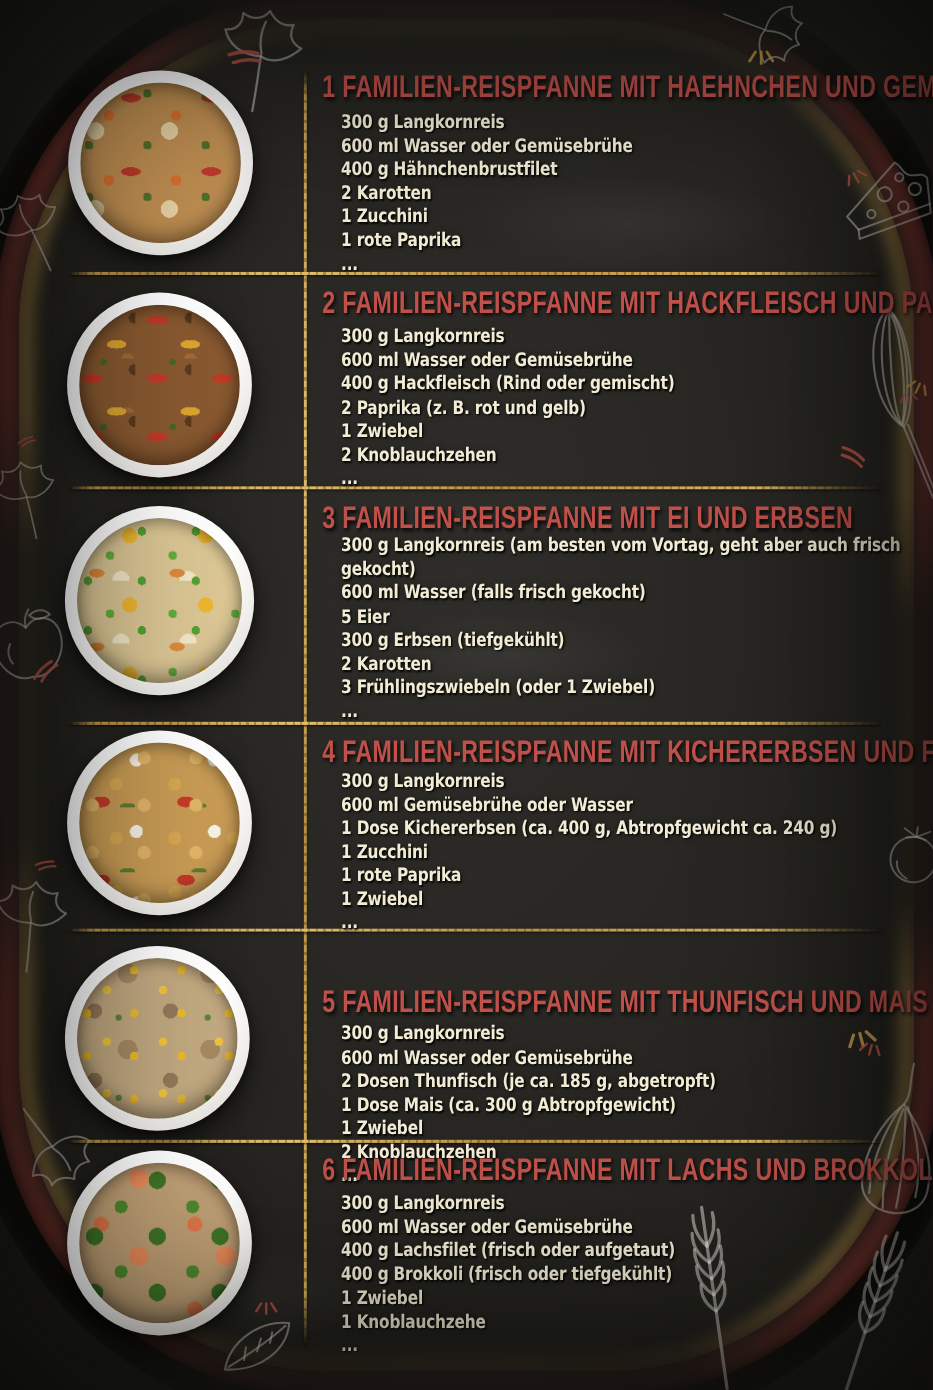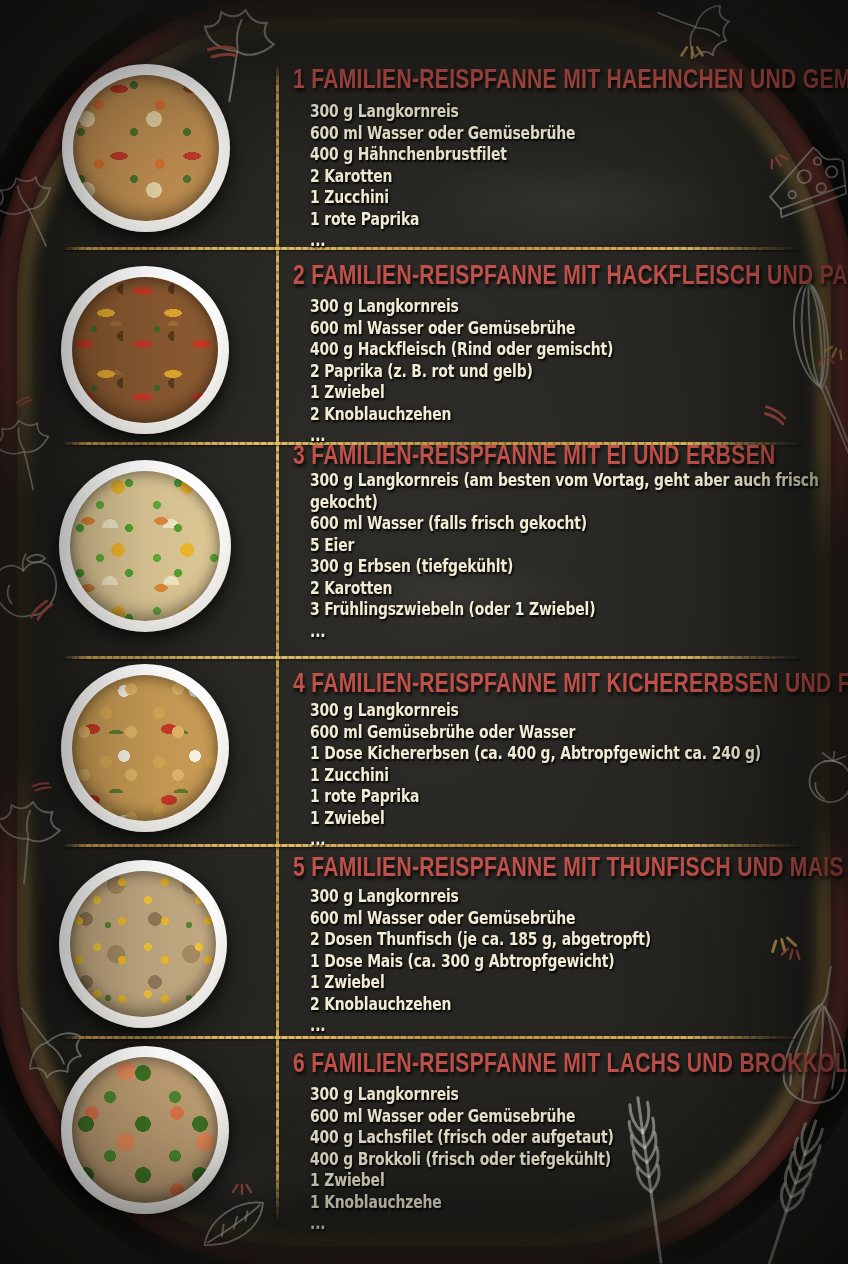--- a/index.html
+++ b/index.html
@@ -309,21 +309,21 @@
       <li>300 g Langkornreis</li>
       <li>600 ml Wasser oder Gemüsebrühe</li>
       <li>400 g Hackfleisch (Rind oder gemischt)</li>
       <li>2 Paprika (z. B. rot und gelb)</li>
       <li>1 Zwiebel</li>
       <li>2 Knoblauchzehen</li>
       <li>...</li>
     </ul>
   </section>
 
-  <section class="section" style="top:432px;height:208px">
+  <section class="section" style="top:448px;height:208px">
     <h2><span class="t">3 FAMILIEN-REISPFANNE MIT EI UND ERBSEN</span></h2>
     <ul class="ingredients" style="top:38px">
       <li>300 g Langkornreis (am besten vom Vortag, geht aber auch frisch gekocht)</li>
       <li>600 ml Wasser (falls frisch gekocht)</li>
       <li>5 Eier</li>
       <li>300 g Erbsen (tiefgekühlt)</li>
       <li>2 Karotten</li>
       <li>3 Frühlingszwiebeln (oder 1 Zwiebel)</li>
       <li>...</li>
     </ul>
@@ -335,21 +335,21 @@
       <li>300 g Langkornreis</li>
       <li>600 ml Gemüsebrühe oder Wasser</li>
       <li>1 Dose Kichererbsen (ca. 400 g, Abtropfgewicht ca. 240 g)</li>
       <li>1 Zucchini</li>
       <li>1 rote Paprika</li>
       <li>1 Zwiebel</li>
       <li>...</li>
     </ul>
   </section>
 
-  <section class="section" style="top:844px;height:186px">
+  <section class="section" style="top:888px;height:186px">
     <h2><span class="t">5 FAMILIEN-REISPFANNE MIT THUNFISCH UND MAIS</span></h2>
     <ul class="ingredients" style="top:42px">
       <li>300 g Langkornreis</li>
       <li>600 ml Wasser oder Gemüsebrühe</li>
       <li>2 Dosen Thunfisch (je ca. 185 g, abgetropft)</li>
       <li>1 Dose Mais (ca. 300 g Abtropfgewicht)</li>
       <li>1 Zwiebel</li>
       <li>2 Knoblauchzehen</li>
       <li>...</li>
     </ul>

